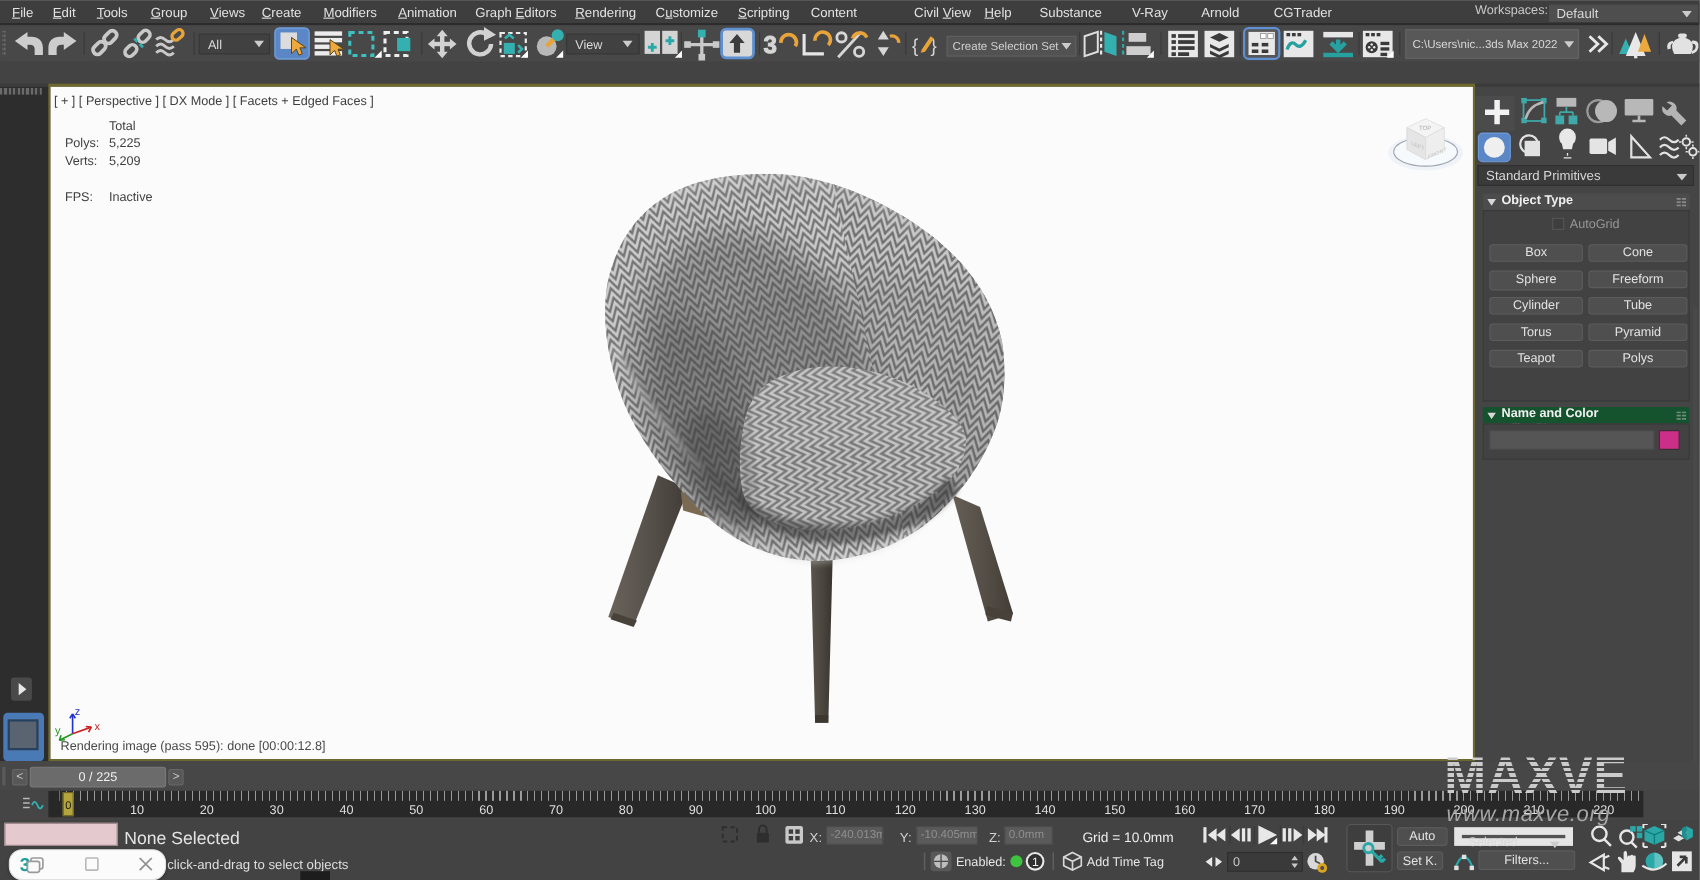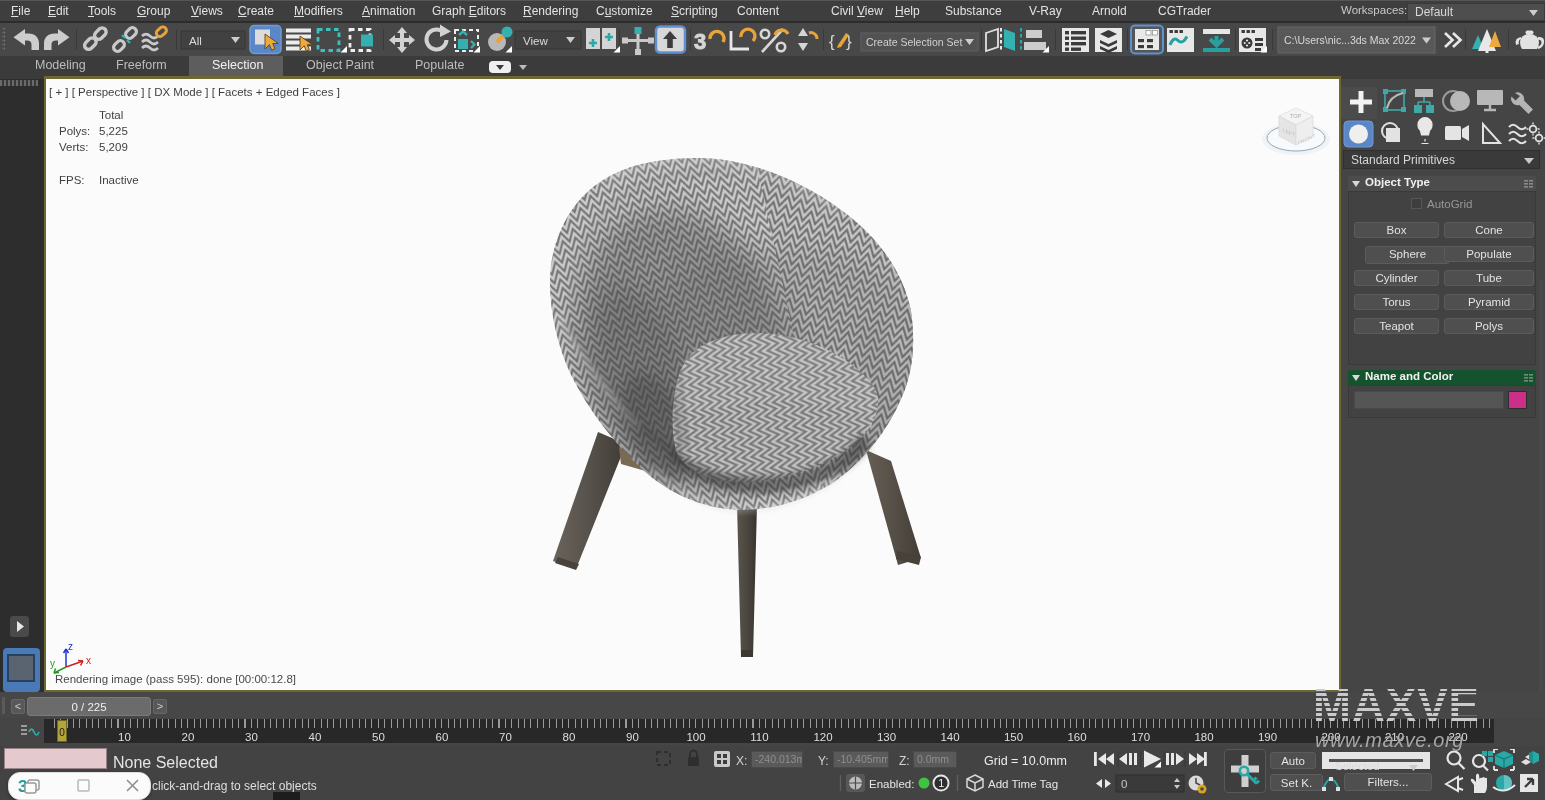--- a/index.html
+++ b/index.html
@@ -270,33 +270,20 @@
     <polygon points="1495,8 1489,24 1501,24" fill="#eba93e"></polygon>
     <rect x="1485.5" y="26" width="3" height="4" fill="#e8e8e8"></rect>
 
     <g fill="#e2e2e2">
       <path d="M1520 19 a9.5 8 0 1 1 19 0 q0 4 -2 7 h-15 q-2 -3 -2 -7 z"></path>
       <rect x="1525.5" y="7.5" width="8" height="4" rx="2"></rect>
       <path d="M1538 14 q7 -1 6 6 q-1 5 -6 6 l-.5 -2.5 q4 -1 4 -4 q0 -3 -4 -3 z"></path>
       <path d="M1521 14 q-7 1 -5 8 l3 -1 q-1 -4 2 -5 z"></path>
     </g>
   </svg>
-  </div>
-  <div class="abs" id="ribbon">
-    <span class="rtab" style="left:35px">Modeling</span>
-    <span class="rtab" style="left:116px">Freeform</span>
-    <div class="abs" style="left:189px; top:0; width:94px; height:20px; background:#5d5d5d;"></div>
-    <span class="rtab" style="left:212px; color:#f2f2f2">Selection</span>
-    <span class="rtab" style="left:306px">Object Paint</span>
-    <span class="rtab" style="left:415px">Populate</span>
-    <svg style="position:absolute; left:489px; top:4px" width="46" height="14">
-      <rect x="0" y="1" width="22" height="12" rx="4" fill="#f0f0f0"></rect>
-      <polygon points="7,5 15,5 11,10" fill="#3a3a3a"></polygon>
-      <polygon points="30,5 38,5 34,10" fill="#bbbbbb"></polygon>
-    </svg>
   </div>
   <div class="abs" id="ribbon2"></div>
   <div class="abs" id="leftstrip">
     <div class="abs" style="left:0;top:1px;width:38px;height:6px;background:repeating-linear-gradient(90deg,#6a6a6a 0 2px,#383838 2px 4px);"></div>
     <div class="abs" style="left:10px;top:537px;width:19px;height:21px;background:#4a4a4a;border-radius:3px;">
       <svg width="19" height="21">
           <polygon points="7,5 14,10.5 7,16" fill="#e8e8e8"></polygon>
         </svg>
     </div>
     <div class="abs" style="left:3px;top:569px;width:37px;height:44px;background:#4a7ab5;border-radius:4px;">
@@ -511,22 +498,22 @@
             <rect x="5" y="3" width="4" height="1.6"></rect>
             <rect x="5" y="6" width="4" height="1.6"></rect>
           </g>
         </svg>
     </div>
     <div class="abs" style="left:7px; top:112px; width:188px; height:174px; background:#424242; border:1px solid #393939;"></div>
     <div class="abs" style="left:70px; top:119px; width:11px; height:11px; background:#3e3e3e; border:1px solid #565656;"></div>
     <span class="abs" style="left:86px; top:119px; font-size:11.5px; color:#979797;">AutoGrid</span>
     <div class="btn" style="left:13px; top:143px; width:85px; height:16px; line-height:15px;">Box</div>
     <div class="btn" style="left:103px; top:143px; width:90px; height:16px; line-height:15px;">Cone</div>
-    <div class="btn" style="left:13px; top:167px; width:85px; height:18px; line-height:15px;margin-left:11px;">Sphere</div>
-    <div class="btn" style="left:103px; top:167px; width:90px; height:16px; line-height:15px;">Populate</div>
+    <div class="btn" style="left:13px; top:167px; width:85px; height:18px; line-height:15px;">Sphere</div>
+    <div class="btn" style="left:103px; top:167px; width:90px; height:16px; line-height:15px;">Freeform</div>
     <div class="btn" style="left:13px; top:191px; width:85px; height:16px; line-height:15px;">Cylinder</div>
     <div class="btn" style="left:103px; top:191px; width:90px; height:16px; line-height:15px;">Tube</div>
     <div class="btn" style="left:13px; top:215px; width:85px; height:16px; line-height:15px;">Torus</div>
     <div class="btn" style="left:103px; top:215px; width:90px; height:16px; line-height:15px;">Pyramid</div>
     <div class="btn" style="left:13px; top:239px; width:85px; height:16px; line-height:15px;">Teapot</div>
     <div class="btn" style="left:103px; top:239px; width:90px; height:16px; line-height:15px;">Polys</div>
     <div class="btn" style="left:13px; top:263px; width:85px; height:16px; line-height:15px;margin-top:40px;">TextPlus</div>
     <div class="abs" style="left:7px; top:291px; width:188px; height:15px; background:#14532d; border-radius:2px;">
       <svg style="position:absolute;left:4px;top:5px" width="8" height="6">
           <polygon points="0,0 8,0 4,6" fill="#d8d8d8"></polygon>
@@ -631,21 +618,21 @@
         </g>
     </svg>
     <div class="abs" style="left:1224px;top:3px;width:42px;height:44px;background:#3e3e3e;border:1px solid #585858;border-radius:4px;">
       <svg width="40" height="42">
           <path d="M16.5 5 h7 v10.5 h10.5 v7 h-10.5 v14.5 h-7 v-14.5 h-10.5 v-7 h10.5 z" fill="#cfcfcf"></path>
       <circle cx="19" cy="21" r="4.2" fill="none" stroke="#2aa8a8" stroke-width="2.6"></circle>
       <path d="M22 24 l9.5 9.5 M28.5 30.5 l3 -3 M31 33.5 l3 -3" stroke="#2aa8a8" stroke-width="3" fill="none"></path>
         </svg>
     </div>
     <div class="btn" style="left:1270px;top:6px;width:46px;height:17px;line-height:16px;">Auto</div>
-    <div class="btn" style="left:1270px;top:28px;width:53px;height:17px;line-height:16px;">Set K.</div>
+    <div class="btn" style="left:1270px;top:28px;width:42px;height:17px;line-height:16px;">Set K.</div>
     <div class="abs" style="left:1322px;top:6px;width:108px;height:17px;background:#525252;border:7px solid #e5e5e5;">
       <span style="position:absolute;left:6px;top:1px;font-size:11.5px;color:#dadada;">Selected</span>
       <svg style="position:absolute;right:5px;top:6px" width="9" height="6">
           <polygon points="0,0 9,0 4.5,6" fill="#cccccc"></polygon>
         </svg>
     </div>
     <svg style="position:absolute;left:1320px;top:27px" width="22" height="20">
       <path d="M3 16 q4 -10 8 -10 t8 10" stroke="#2aa8a8" stroke-width="2" fill="none"></path>
       <g fill="#e0e0e0">
           <rect x="2" y="14" width="4" height="4"></rect>

